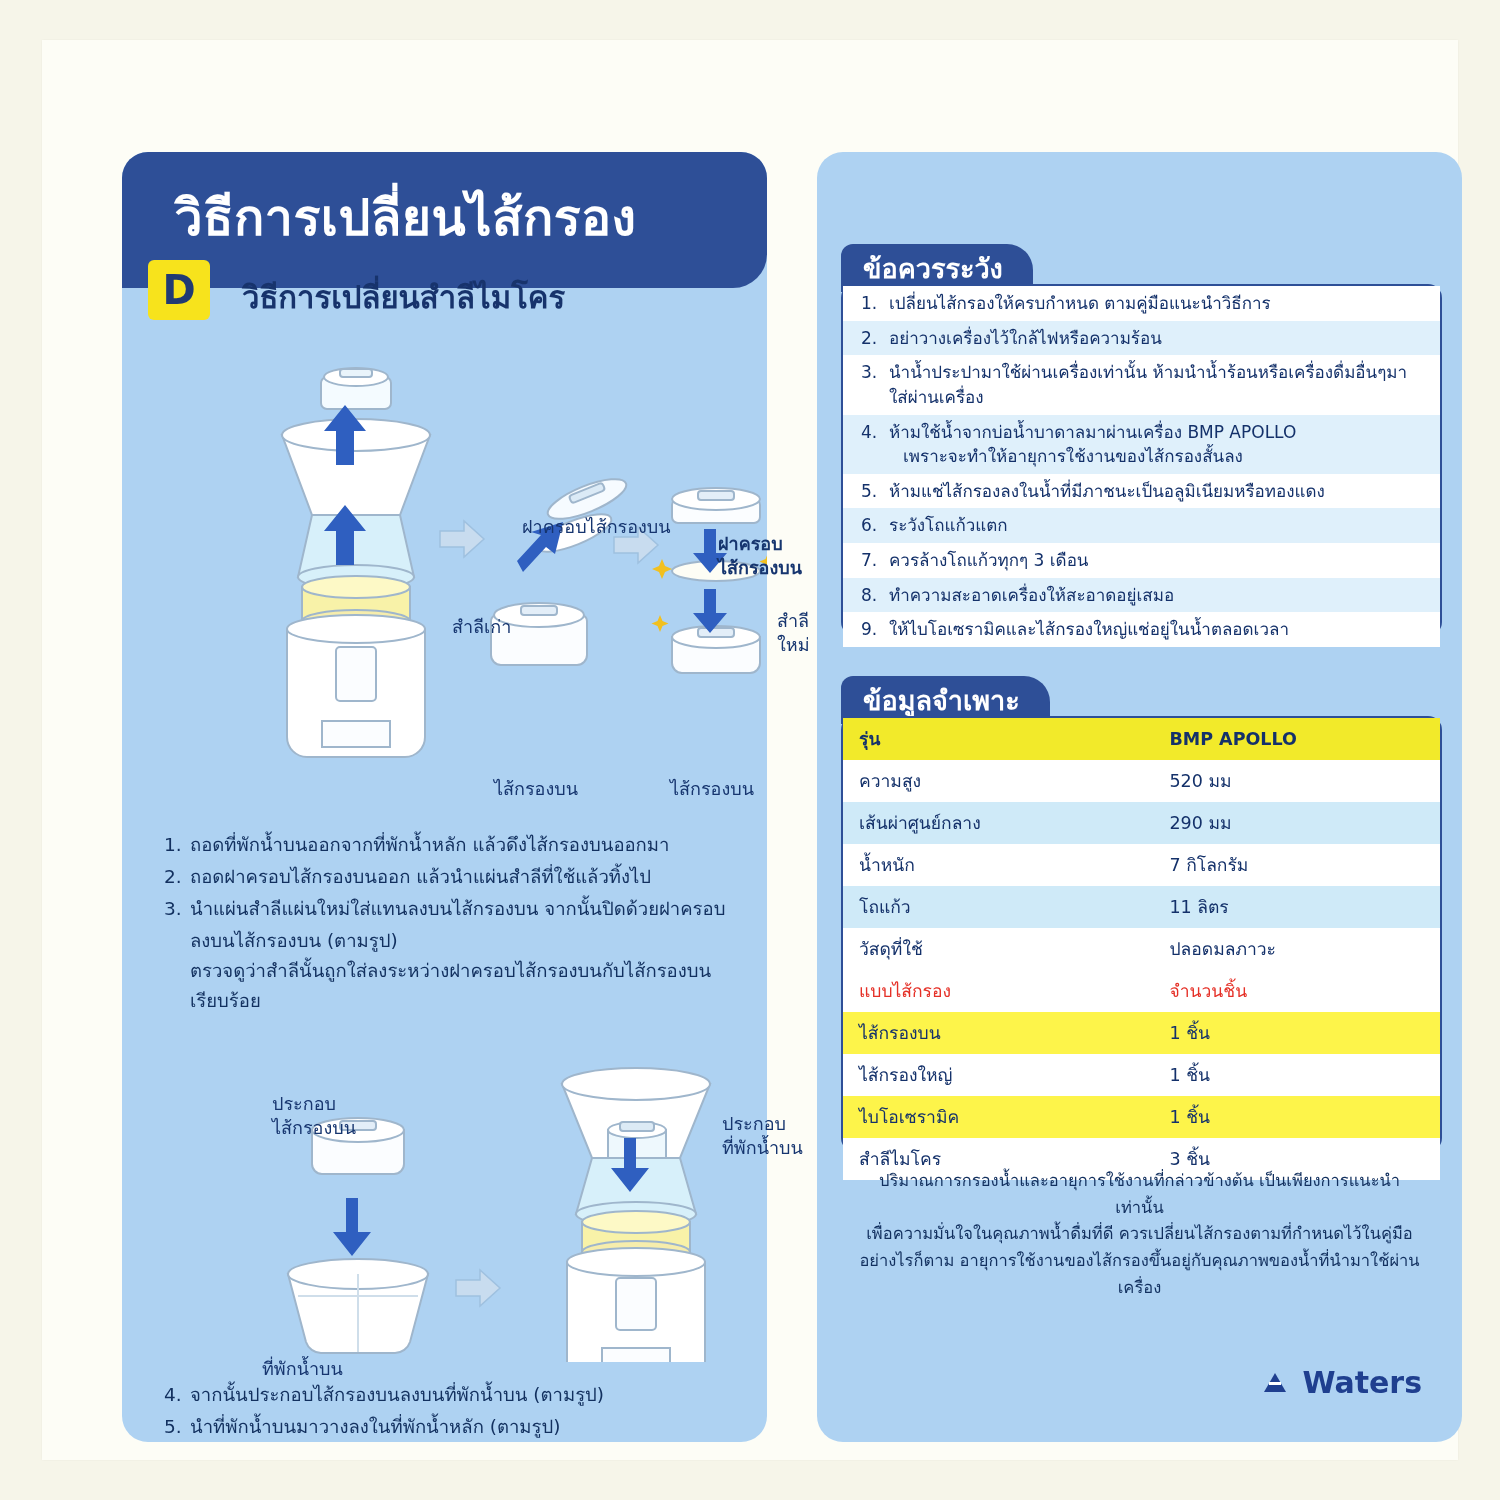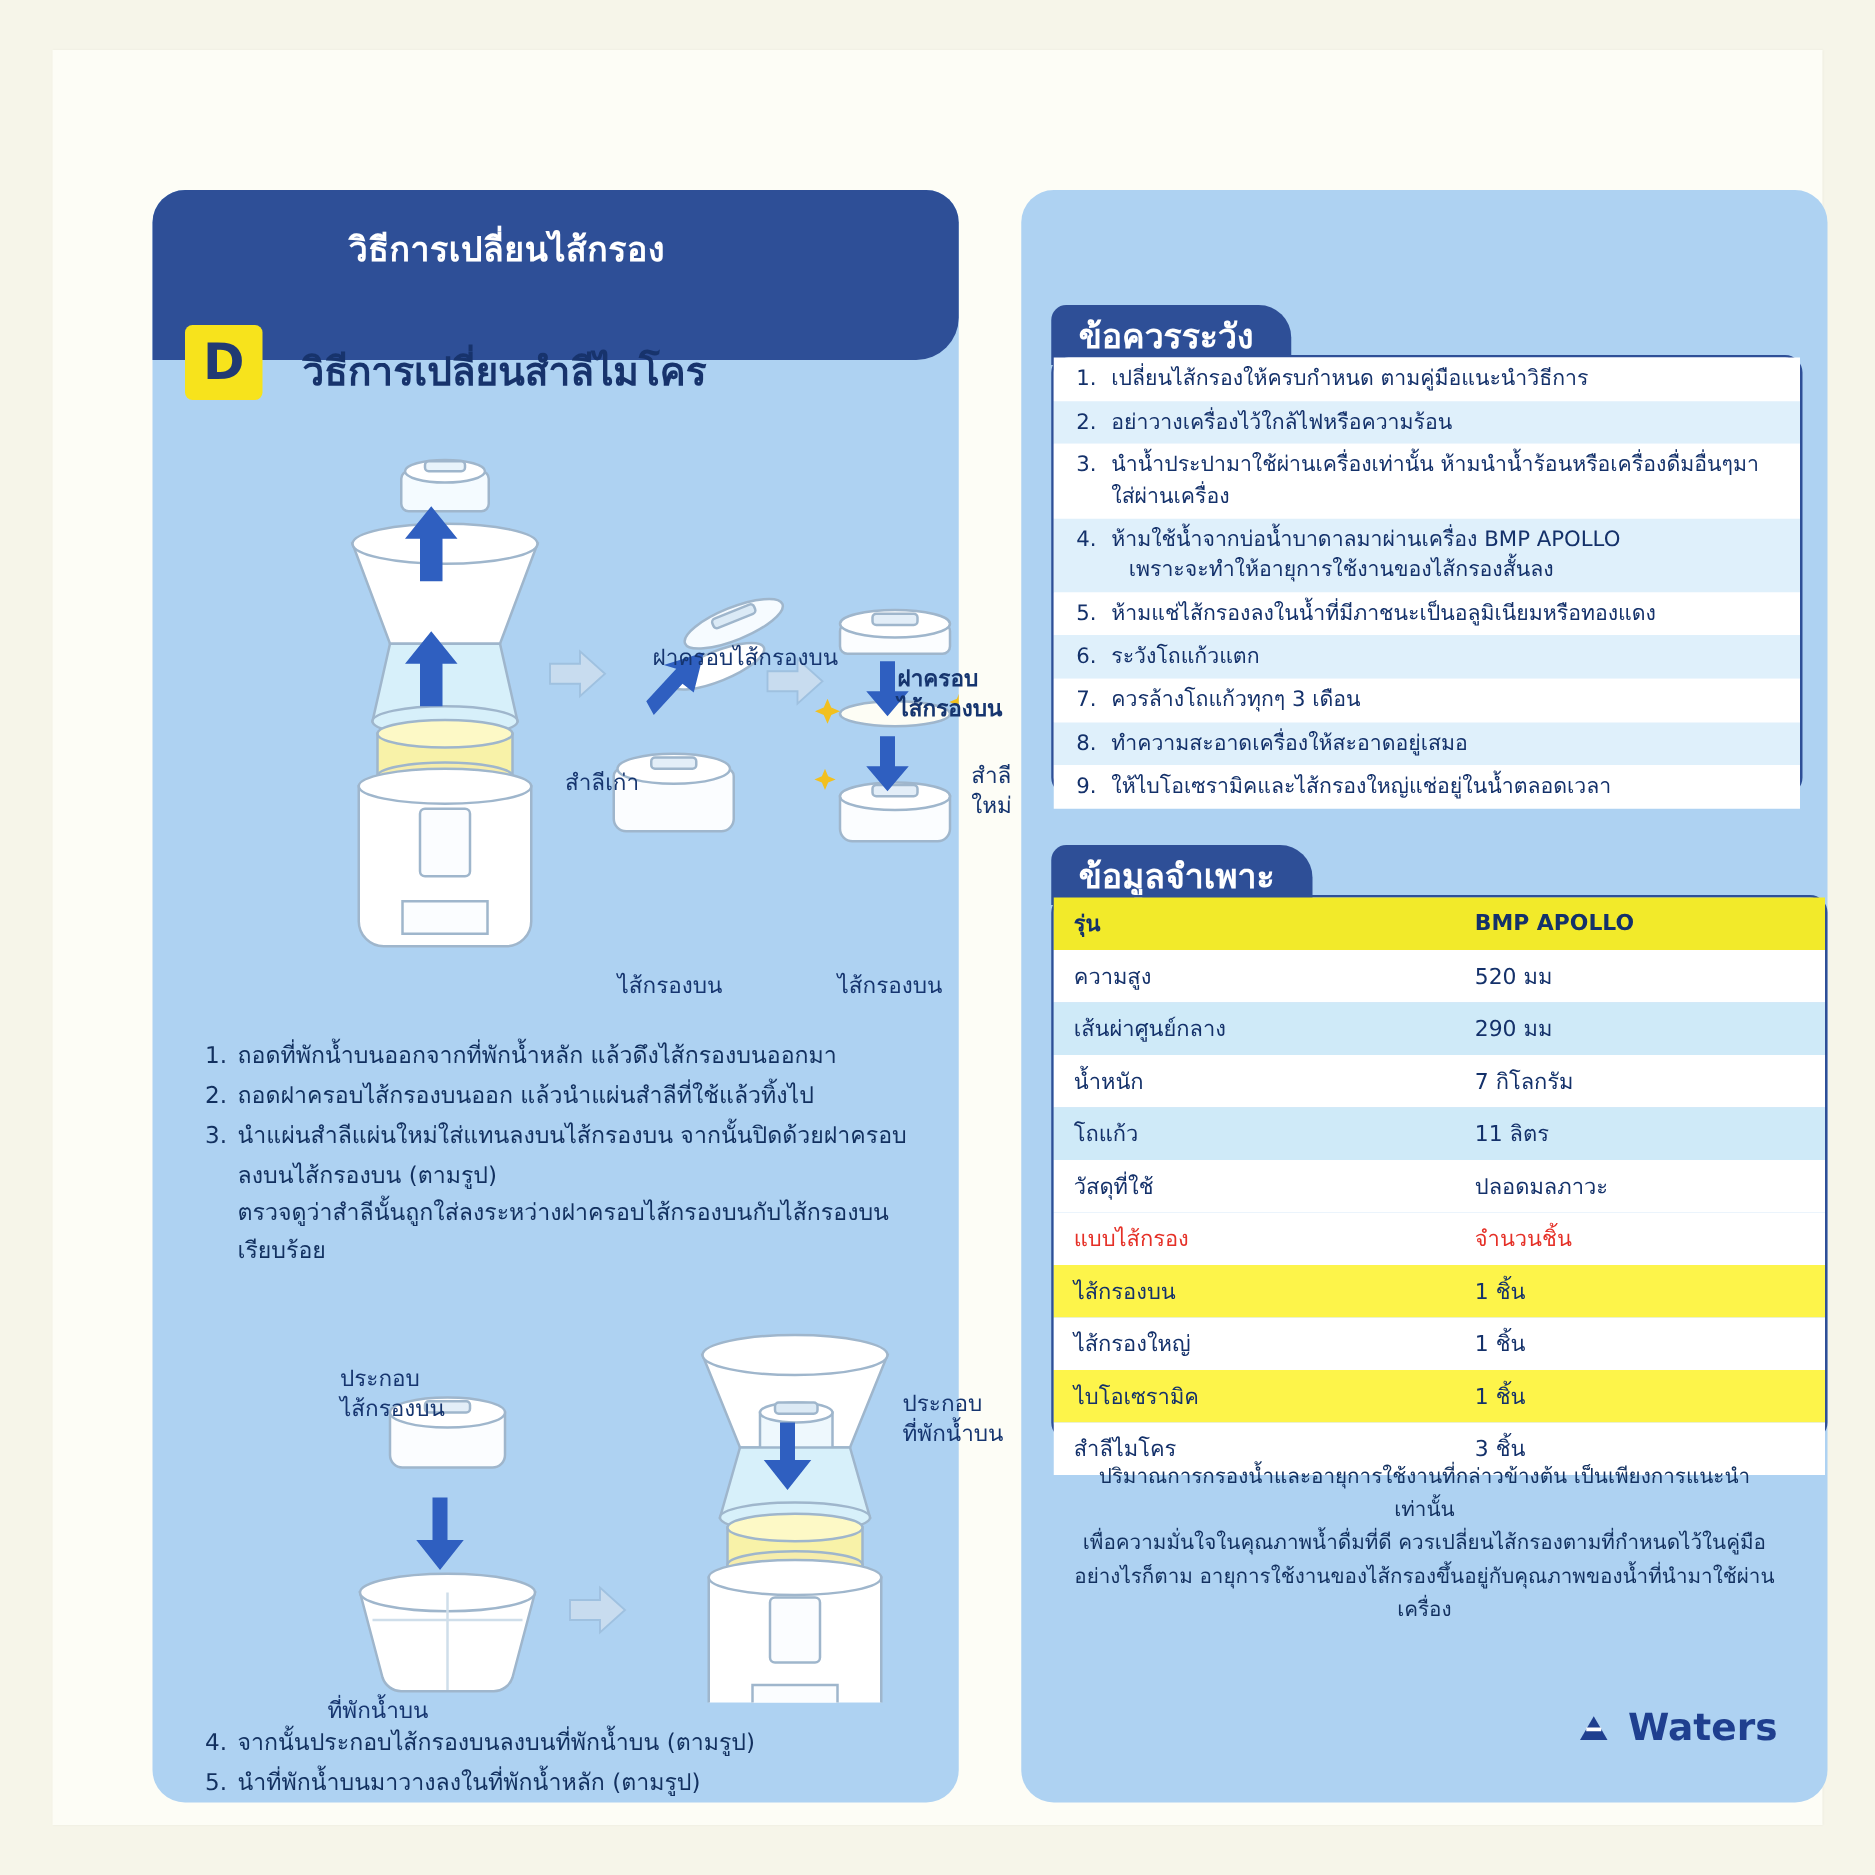--- a/index.html
+++ b/index.html
@@ -28,21 +28,21 @@
     background:#2e4f97;
     border-radius:26px 26px 0 0;
   }
   .hdr-band:after{
     content:"";position:absolute;left:0;top:100px;width:645px;height:36px;
     background:#2e4f97;
     border-radius:0 0 34px 0;
   }
   .hdr-title{
     position:absolute;left:0;top:26px;width:567px;text-align:center;
-    color:#ffffff;font-size:27px;font-weight:bold;letter-spacing:.5px;
+    color:#ffffff;font-size:50px;font-weight:bold;letter-spacing:.5px;
   }
   .letter-badge{
     position:absolute;left:26px;top:108px;width:62px;height:60px;
     background:#f7e31c;border-radius:6px;
     display:flex;align-items:center;justify-content:center;
     color:#213a73;font-size:40px;font-weight:bold;
   }
   .sub-title{
     position:absolute;left:120px;top:120px;width:500px;
     color:#17336c;font-size:31px;font-weight:bold;
@@ -64,21 +64,21 @@
   
   .panel-right{
     position:absolute;left:775px;top:112px;width:645px;height:1290px;
     background:#aed2f2;border-radius:26px;
   }
   .sec{
     position:absolute;left:24px;width:597px;
     background:#ffffff;border:2px solid #2e4f97;border-radius:14px;
   }
   .sec-cautions{top:96px;height:380px;}
-  .sec-specs{top:528px;height:460px;background:transparent;border:2px solid #2e4f97;padding-left:20px;}
+  .sec-specs{top:528px;height:460px;background:transparent;border:2px solid #2e4f97;}
   .tab{
     position:absolute;left:24px;height:48px;
     background:#2e4f97;color:#fff;
     border-radius:12px 26px 0 0;
     display:flex;align-items:center;
     padding:0 30px 0 22px;
     font-size:27px;font-weight:bold;
   }
   .tab-cautions{top:92px;font-family:Liberation Mono, monospace;}
   .tab-specs{top:524px;}

